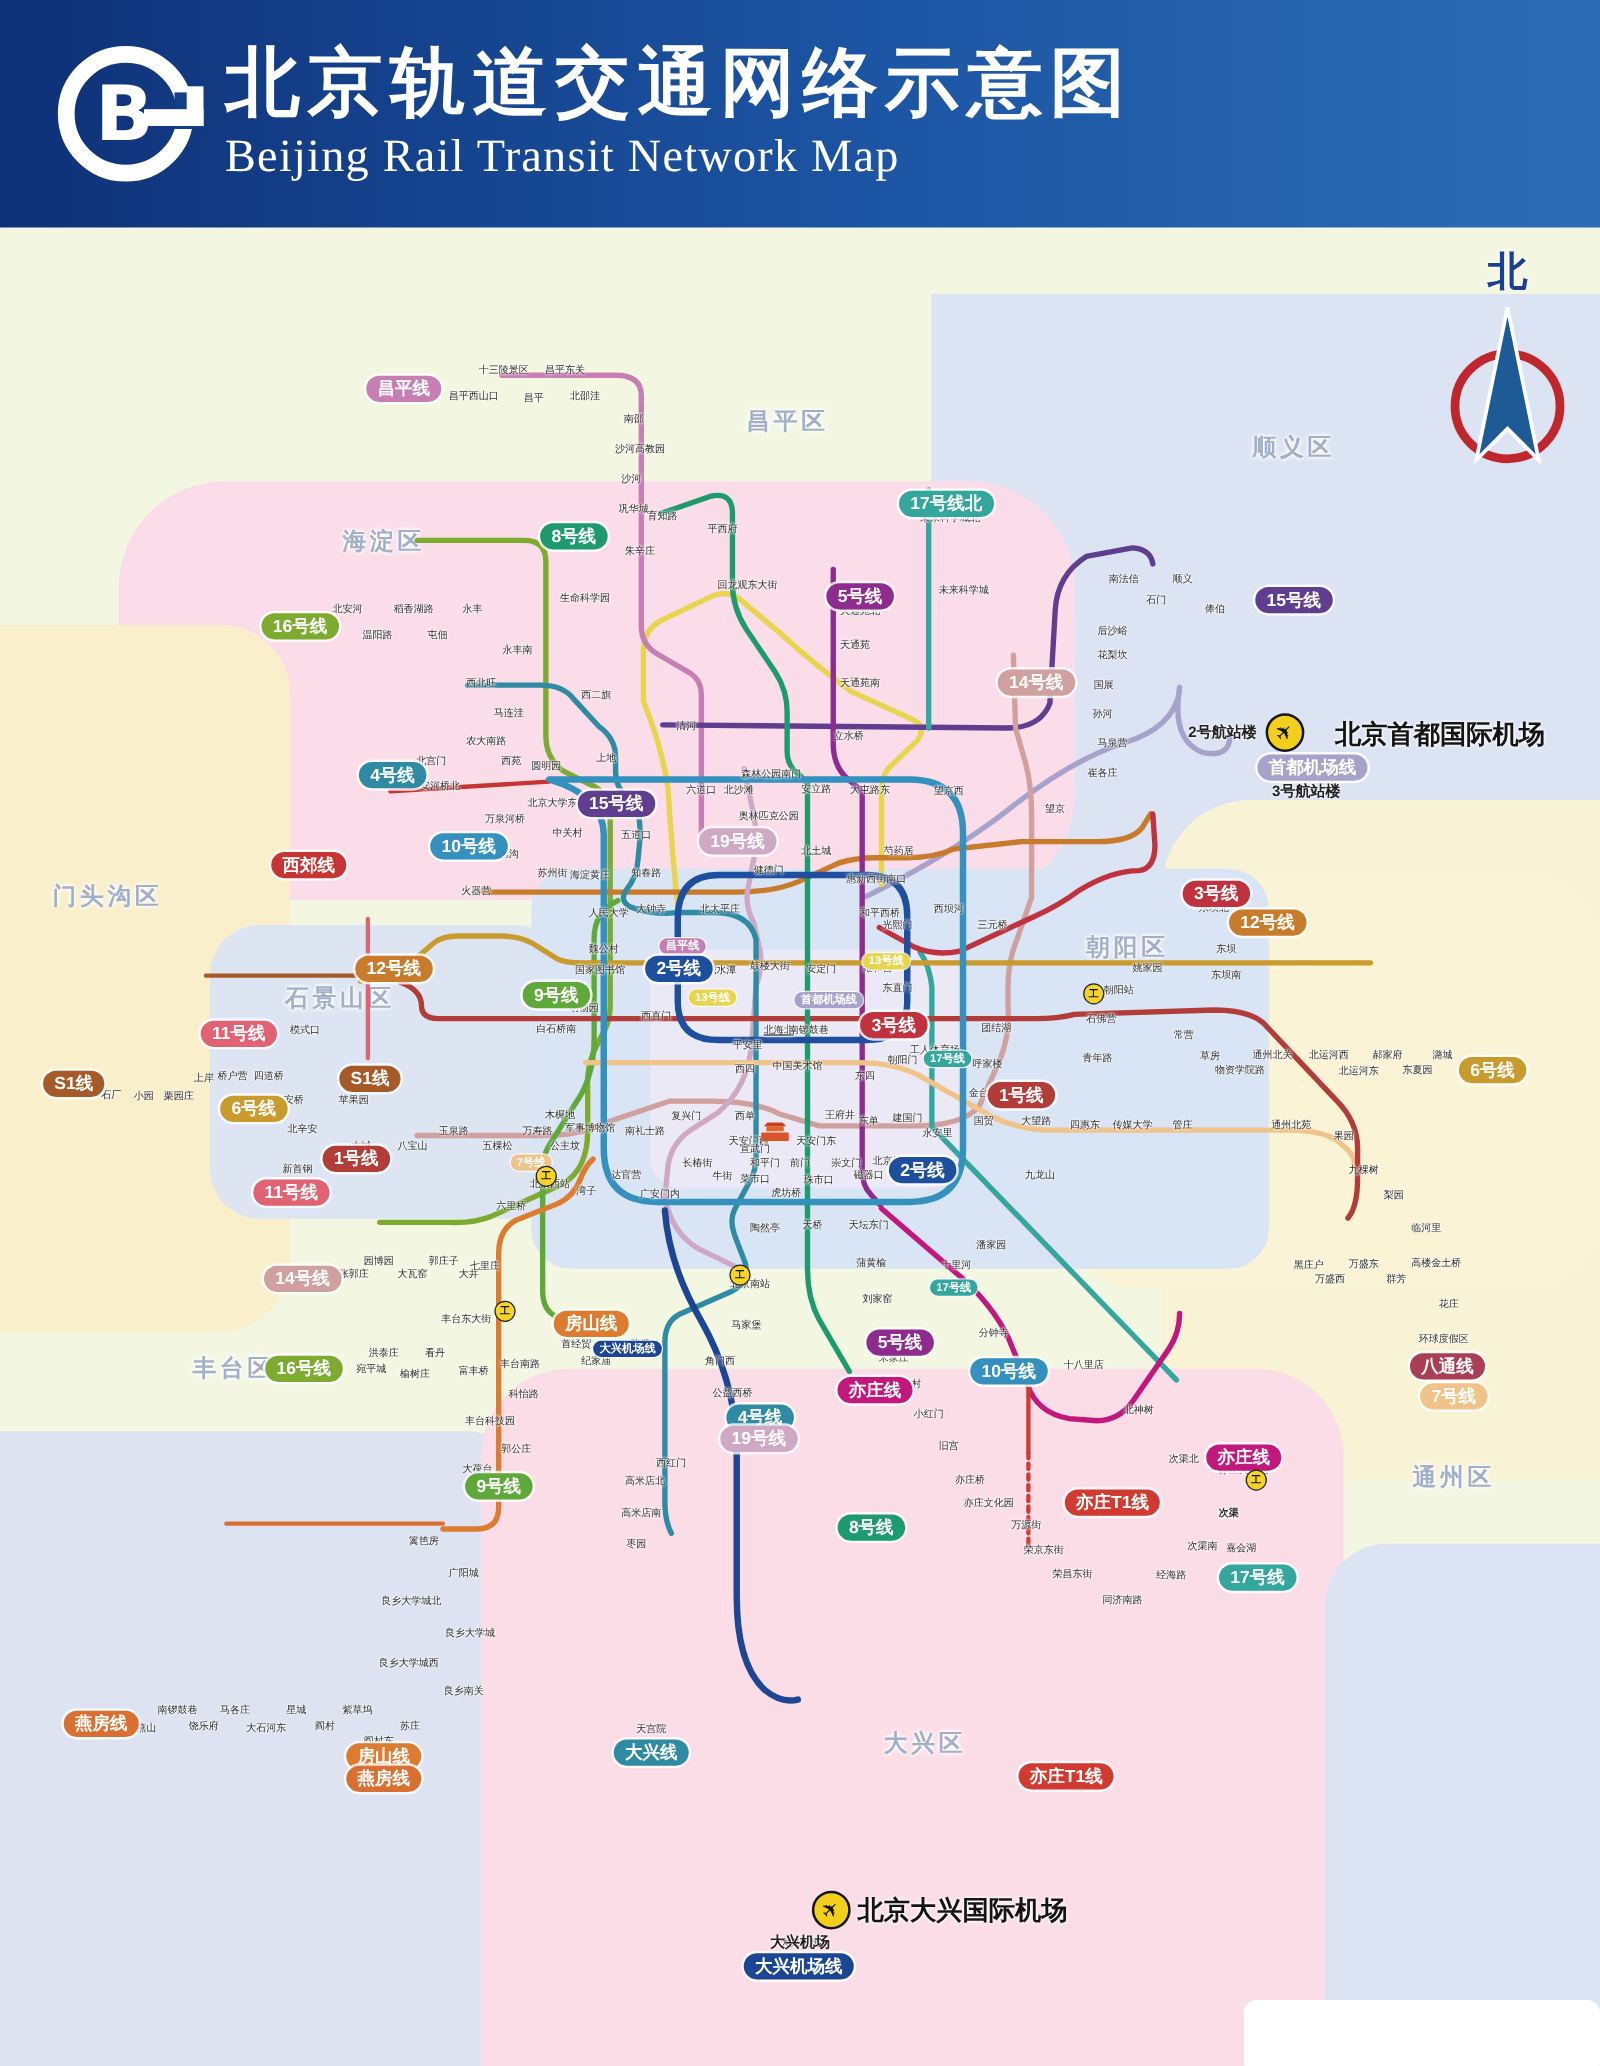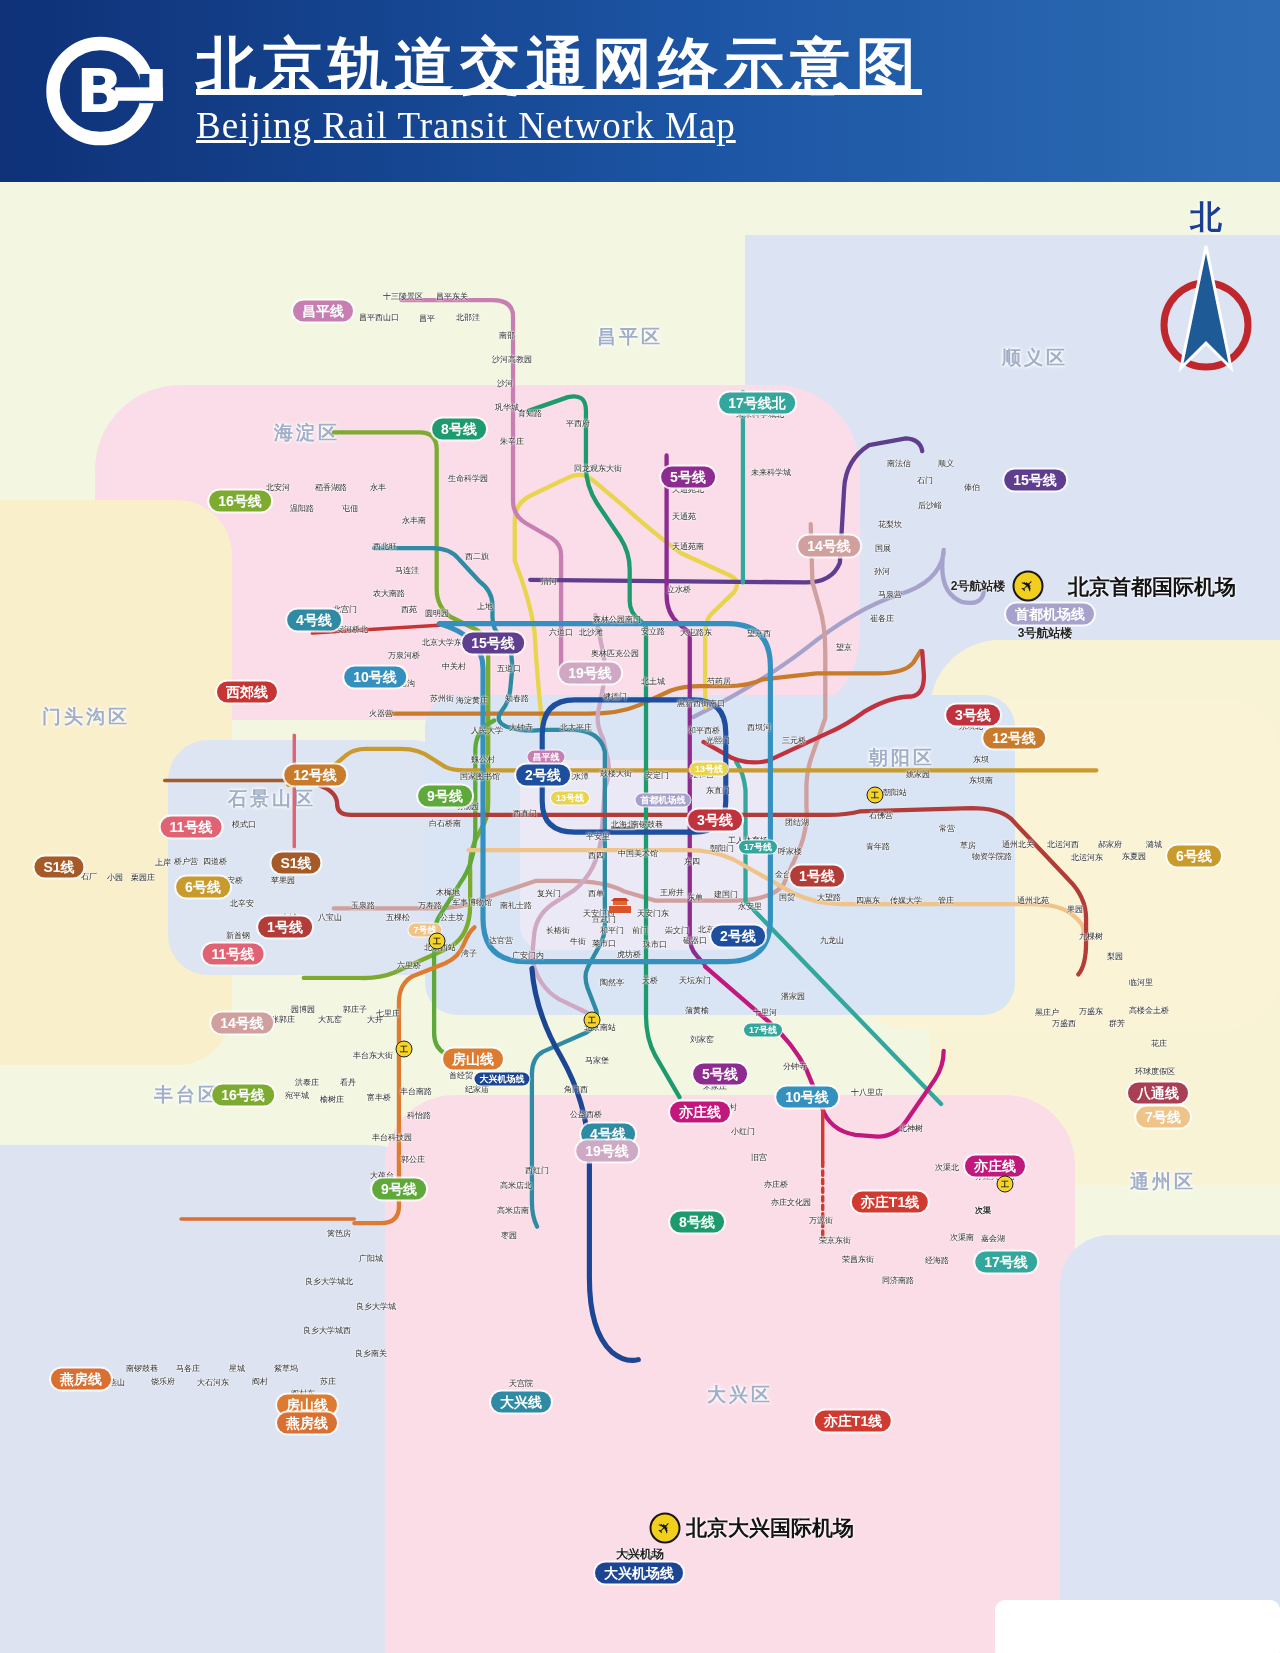--- a/index.html
+++ b/index.html
@@ -3,21 +3,21 @@
 <meta charset="utf-8">
 <style>
   html,body{margin:0;padding:0;}
   body{width:1280px;font-family:"Liberation Sans","DejaVu Sans",sans-serif;}
   .page{position:relative;width:1280px;height:1653px;overflow:hidden;background:#f3f7e2;}
   
   .hdr{position:absolute;left:0;top:0;width:1280px;height:182px;
        background:linear-gradient(90deg,#0e3178 0%,#1c55a4 55%,#2d6cb4 100%);
        display:flex;align-items:center;}
   .logo{margin-left:42px;flex:0 0 auto;}
-  .titles{margin-left:32px;color:#fff;font-family:"Liberation Serif","DejaVu Serif",serif;text-decoration:underline;}
+  .titles{margin-left:16px;color:#fff;font-family:"Liberation Serif","DejaVu Serif",serif;}
   .title{font-size:60px;font-weight:bold;letter-spacing:6px;line-height:1.05;}
   .subtitle{font-size:37px;margin-top:6px;letter-spacing:1px;}
   
   .notice{position:absolute;left:0;top:182px;width:1280px;height:53px;background:#f1f4d8;
           display:flex;align-items:center;font-size:26px;font-weight:bold;color:#151515;}
   .notice .px{color:#c00018;margin-left:8px;}
   .notice-right{position:absolute;right:0;top:0;width:262px;height:53px;background:#ccd6ea;}
   
   .map{position:absolute;left:0;top:235px;width:1280px;height:1418px;background:#f3f7e2;overflow:hidden;}
   .patch{position:absolute;}
@@ -160,21 +160,21 @@
         <span class="station" style="left: 760px; top: 179px;">未来科学城北</span>
         <span class="station" style="left: 771px; top: 237px;">未来科学城</span>
         <span class="station" style="left: 688px; top: 254px;">天通苑北</span>
         <span class="station" style="left: 684px; top: 281px;">天通苑</span>
         <span class="station" style="left: 688px; top: 311px;">天通苑南</span>
         <span class="station" style="left: 679px; top: 354px;">立水桥</span>
         <span class="station" style="left: 899px; top: 228px;">南法信</span>
         <span class="station" style="left: 925px; top: 245px;">石门</span>
         <span class="station" style="left: 946px; top: 228px;">顺义</span>
         <span class="station" style="left: 972px; top: 252px;">俸伯</span>
-        <span class="station" style="left: 890px; top: 270px; margin-left: 40px;">后沙峪</span>
+        <span class="station" style="left: 890px; top: 270px;">后沙峪</span>
         <span class="station" style="left: 890px; top: 289px;">花梨坎</span>
         <span class="station" style="left: 883px; top: 313px;">国展</span>
         <span class="station" style="left: 882px; top: 336px;">孙河</span>
         <span class="station" style="left: 890px; top: 359px;">马泉营</span>
         <span class="station" style="left: 882px; top: 383px;">崔各庄</span>
         <span class="station" style="left: 278px; top: 252px;">北安河</span>
         <span class="station" style="left: 331px; top: 252px;">稻香湖路</span>
         <span class="station" style="left: 378px; top: 252px;">永丰</span>
         <span class="station" style="left: 302px; top: 273px;">温阳路</span>
         <span class="station" style="left: 350px; top: 273px;">屯佃</span>

